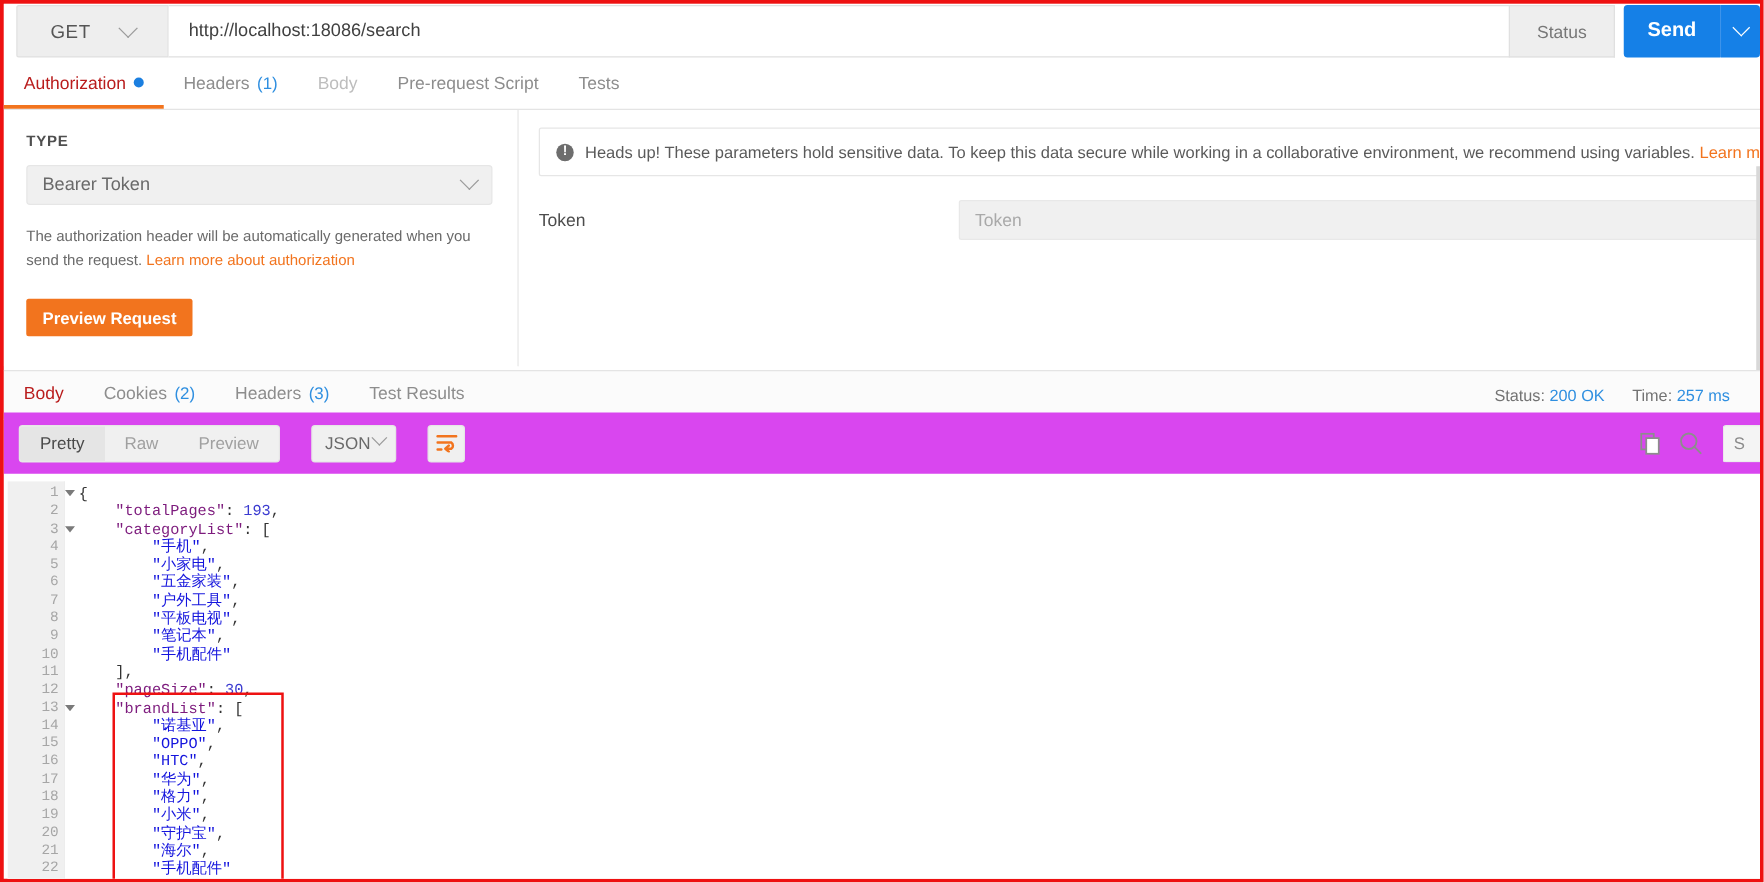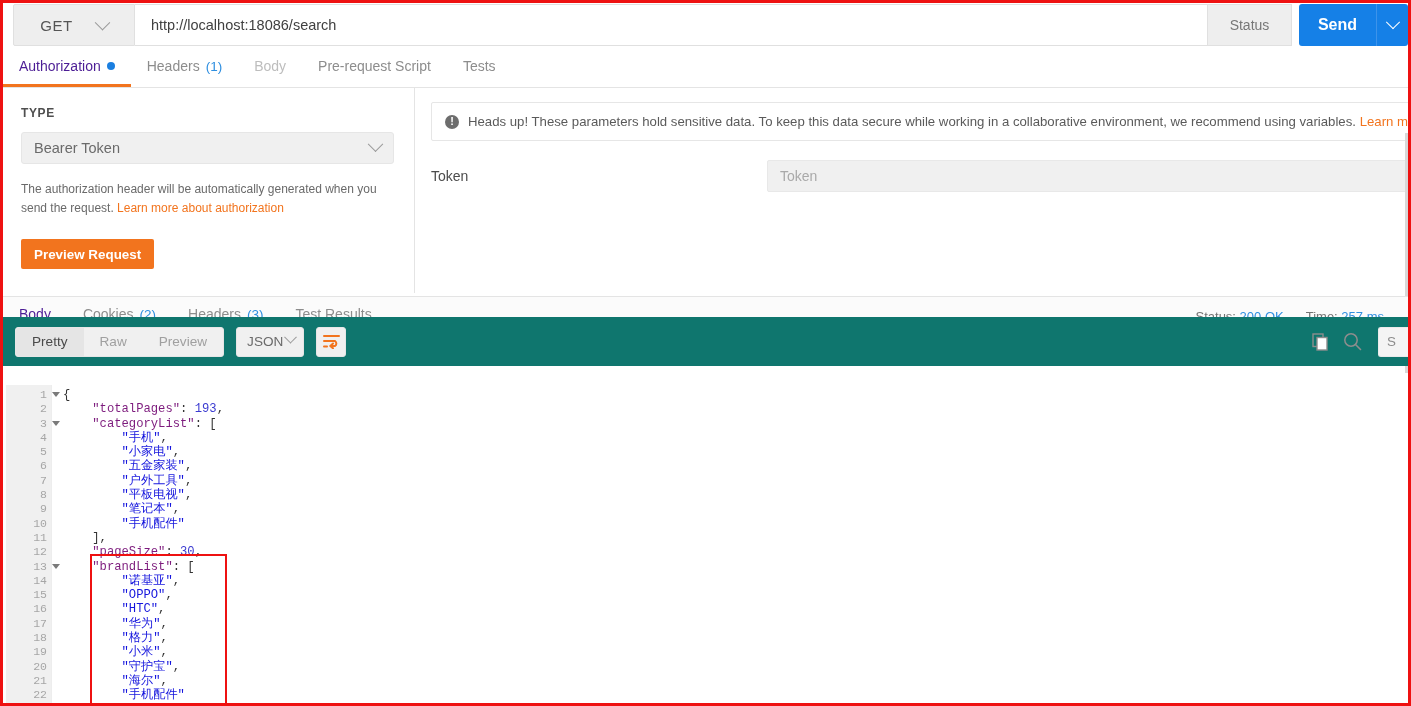--- a/index.html
+++ b/index.html
@@ -106,21 +106,21 @@
     padding-left: 0;
   }
   .rtab {
     height: 39px; padding: 0 16px;
     display: flex; align-items: center; gap: 6px;
     font-size: 14px; color: #8d8d8d;
     cursor: pointer;
     border-bottom: 3px solid transparent;
     position: relative;
   }
-  .rtab.active { color: #4c1d95; border-bottom-color: #f2741e; }
+  .rtab.active { color: #b91c1c; border-bottom-color: #f2741e; }
   .rtab.dim { color: #bdbdbd; }
   .rtab .cnt { color: #2f8fe0; font-size: 13.5px; }
   .dot-blue {
     width: 8px; height: 8px; border-radius: 50%;
     background: #1b7fe0; display: inline-block;
   }
 
   
   .auth-area {
     position: absolute; left: 0; top: 85px;
@@ -213,25 +213,25 @@
     border-bottom: 1px solid #e4e4e4;
     display: flex; align-items: flex-end;
   }
   .resp-meta {
     margin-left: auto; margin-bottom: 11px; margin-right: 24px;
     display: flex; gap: 22px; font-size: 13px; color: #737373; text-align: right;
   }
   .resp-meta b { color: #2f8fe0; font-weight: normal; }
 
   .resp-toolbar {
-    position: absolute; left: 0; top: 314px;
+    position: absolute; left: 0; top: 327px;
     width: 1405px; height: 49px;
-    background: #0f766e;
+    background: #d946ef;
     display: flex; align-items: center;
-    padding-left: 12px; gap: 12px;
+    padding-left: 12px; gap: 25px;
   }
   .seg {
     display: flex; height: 30px;
     background: #f0f0f0; border: 1px solid #e6e6e6; border-radius: 3px;
     overflow: hidden;
   }
   .seg div {
     display: flex; align-items: center; justify-content: center;
     padding: 0 16px; font-size: 13.6px; color: #a0a0a0;
     cursor: pointer;

